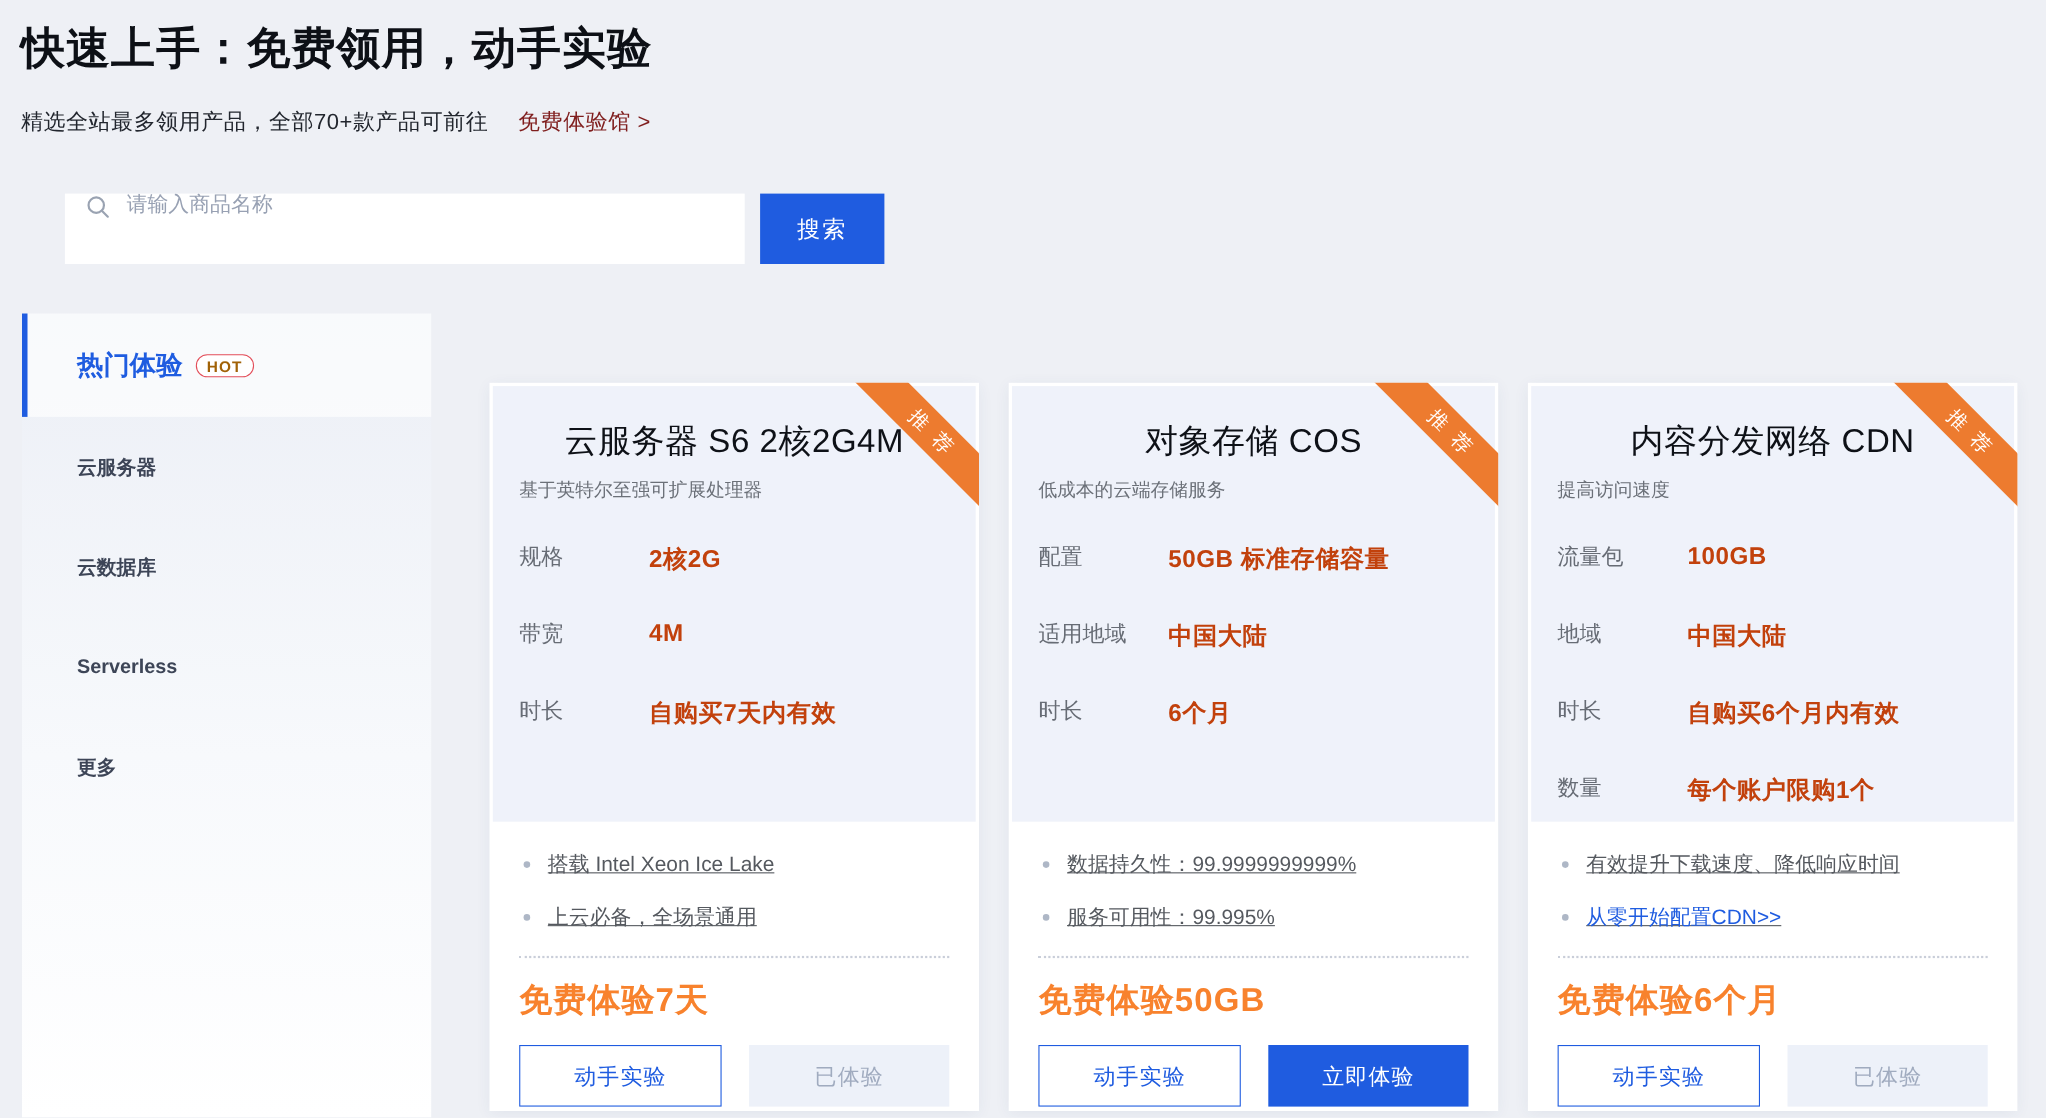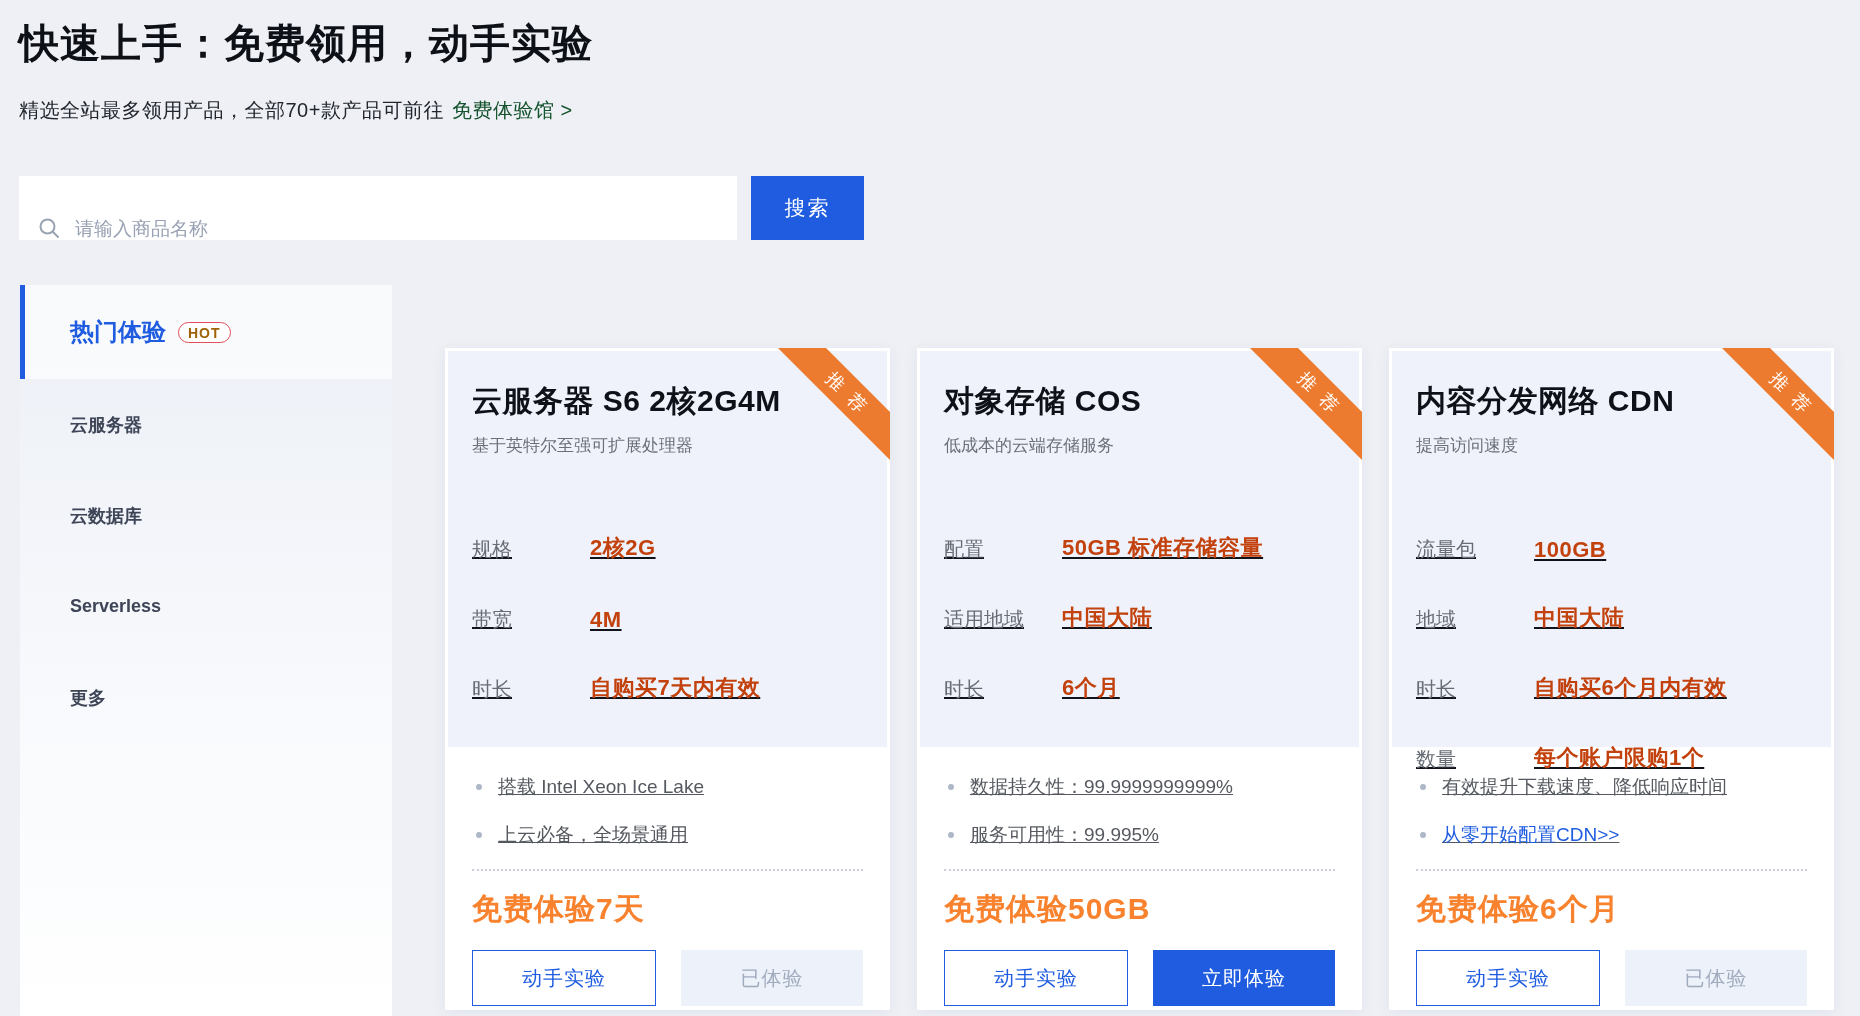--- a/index.html
+++ b/index.html
@@ -15,28 +15,28 @@
   
   .page-title {
     position: absolute; left: 19px; top: 16px;
     font-size: 40px; font-weight: 700; letter-spacing: 1px; color: #0d1016;
   }
   .page-sub {
     position: absolute; left: 19px; top: 97px;
     font-size: 20px; color: #22262e; letter-spacing: .5px;
   }
   .page-sub .sub-link {
-    color: #14532d; margin-left: 8px; cursor: pointer; font-weight: 500;
+    color: #7f1d1d; margin-left: 27px; cursor: pointer; font-weight: 500;
   }
 
   
   .search-bar { position: absolute; left: 19px; top: 176px; display: flex; }
   .search-input-wrap {
-    width: 718px; height: 64px; background: #ffffff;
-    display: flex; align-items: flex-end; padding: 0 18px;
+    width: 618px; height: 64px; background: #ffffff;
+    display: flex; align-items: flex-start; padding: 0 18px; margin-left: 40px;
   }
   .search-input-wrap svg { flex: 0 0 auto; margin-right: 14px; }
   .search-input {
     border: none; outline: none; flex: 1; font-size: 19px;
     font-family: inherit; color: #333; background: transparent;
   }
   .search-input::placeholder { color: #98a1b3; }
   .search-btn {
     margin-left: 14px; width: 113px; height: 64px;
     background: #1f5ce0; color: #fff; border: none;
@@ -76,24 +76,24 @@
   }
   .ribbon {
     position: absolute; top: 28px; right: -42px; width: 170px; height: 34px;
     background: #ed7b2f; transform: rotate(45deg);
     color: #fff; font-size: 18px; line-height: 34px; text-align: center;
     letter-spacing: 12px; padding-left: 10px; z-index: 2;
   }
   .card-top {
     height: 396px; background: #eff2fa; padding: 30px 24px 0 24px;
   }
-  .card-title { font-size: 30px; font-weight: 700; color: #0e1117; letter-spacing: .5px; }
+  .card-title { font-size: 30px; font-weight: 400; color: #0e1117; letter-spacing: .5px; text-align: center; }
   .card-subtitle { margin-top: 12px; font-size: 17px; color: #6b7078; }
   .specs { margin-top: 36px; }
-  .spec-row { display: flex; align-items: flex-end; height: 70px; text-decoration: underline; }
+  .spec-row { display: flex; align-items: flex-start; height: 70px; }
   .spec-label { width: 118px; flex: 0 0 auto; font-size: 20px; color: #676c75; }
   .spec-value { font-size: 22px; font-weight: 700; color: #c2410c; letter-spacing: .5px; }
 
   .card-bottom { padding: 26px 24px 0 24px; }
   .bullets { list-style: none; }
   .bullet { font-size: 19px; color: #55595f; margin-bottom: 20px; line-height: 28px; text-decoration: underline; }
   .bullet::before {
     content: ""; display: inline-block; width: 6px; height: 6px; border-radius: 50%;
     background: #aeb7c6; margin: 0 16px 3px 4px;
   }

